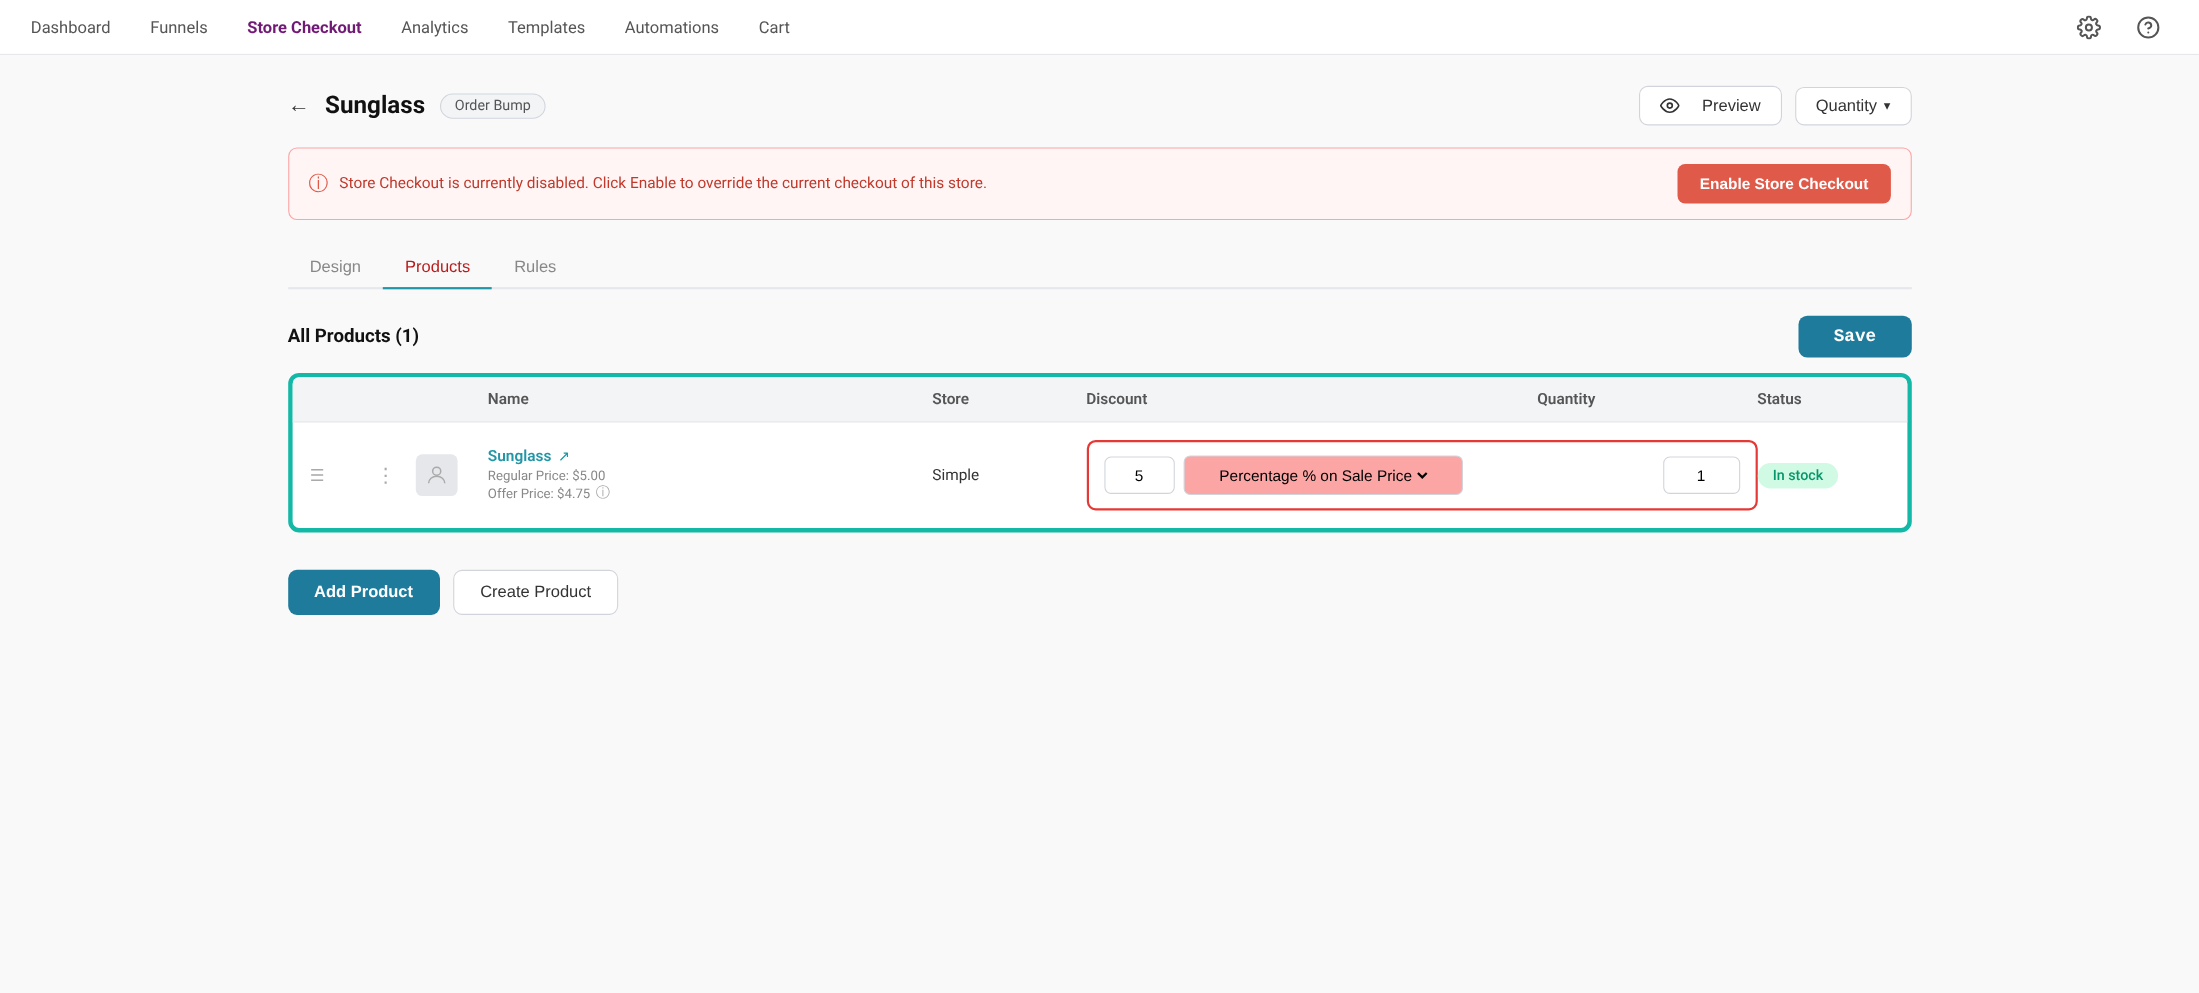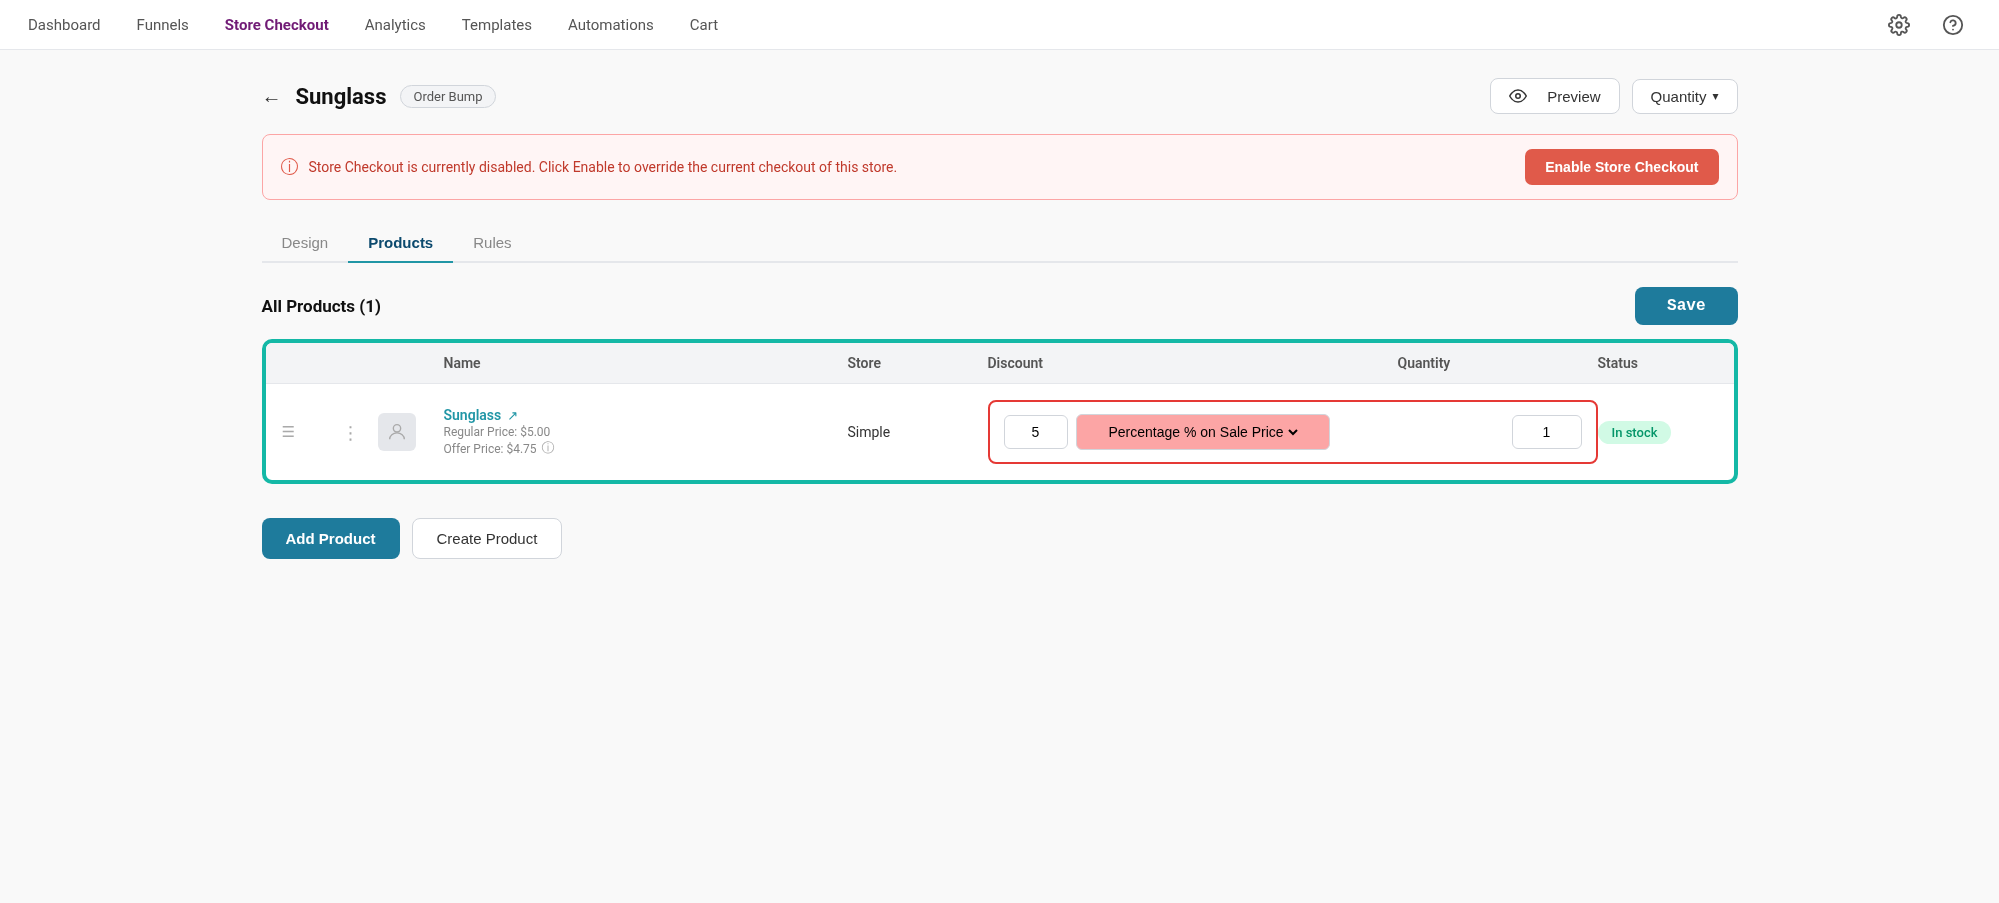--- a/index.html
+++ b/index.html
@@ -163,23 +163,23 @@
       cursor: pointer;
       color: #888;
       border-bottom: 2px solid transparent;
       margin-bottom: -2px;
       background: none;
       border-top: none;
       border-left: none;
       border-right: none;
     }
     .tab.active {
-      color: #0c4a6e;
+      color: #b91c1c;
       border-bottom: 2.5px solid #2196a6;
-      font-weight: 700;
+      font-weight: 400;
     }
 
     
     .section-header {
       display: flex;
       align-items: center;
       justify-content: space-between;
       margin-bottom: 14px;
     }
     .section-title {

